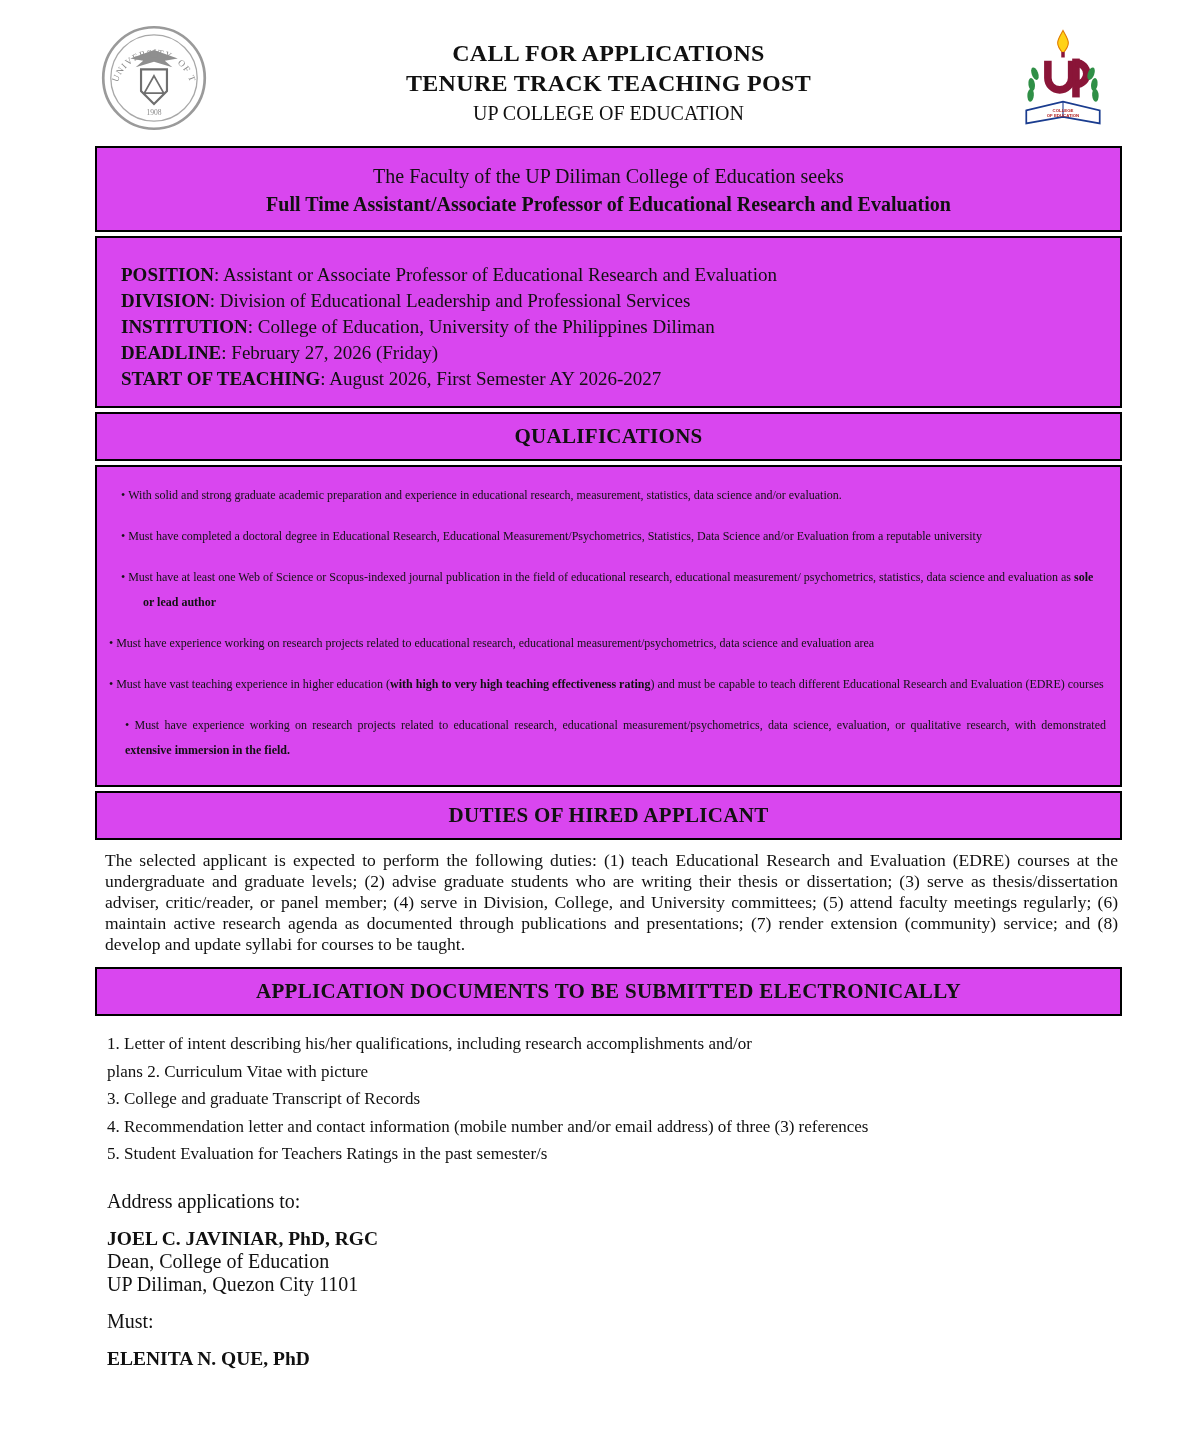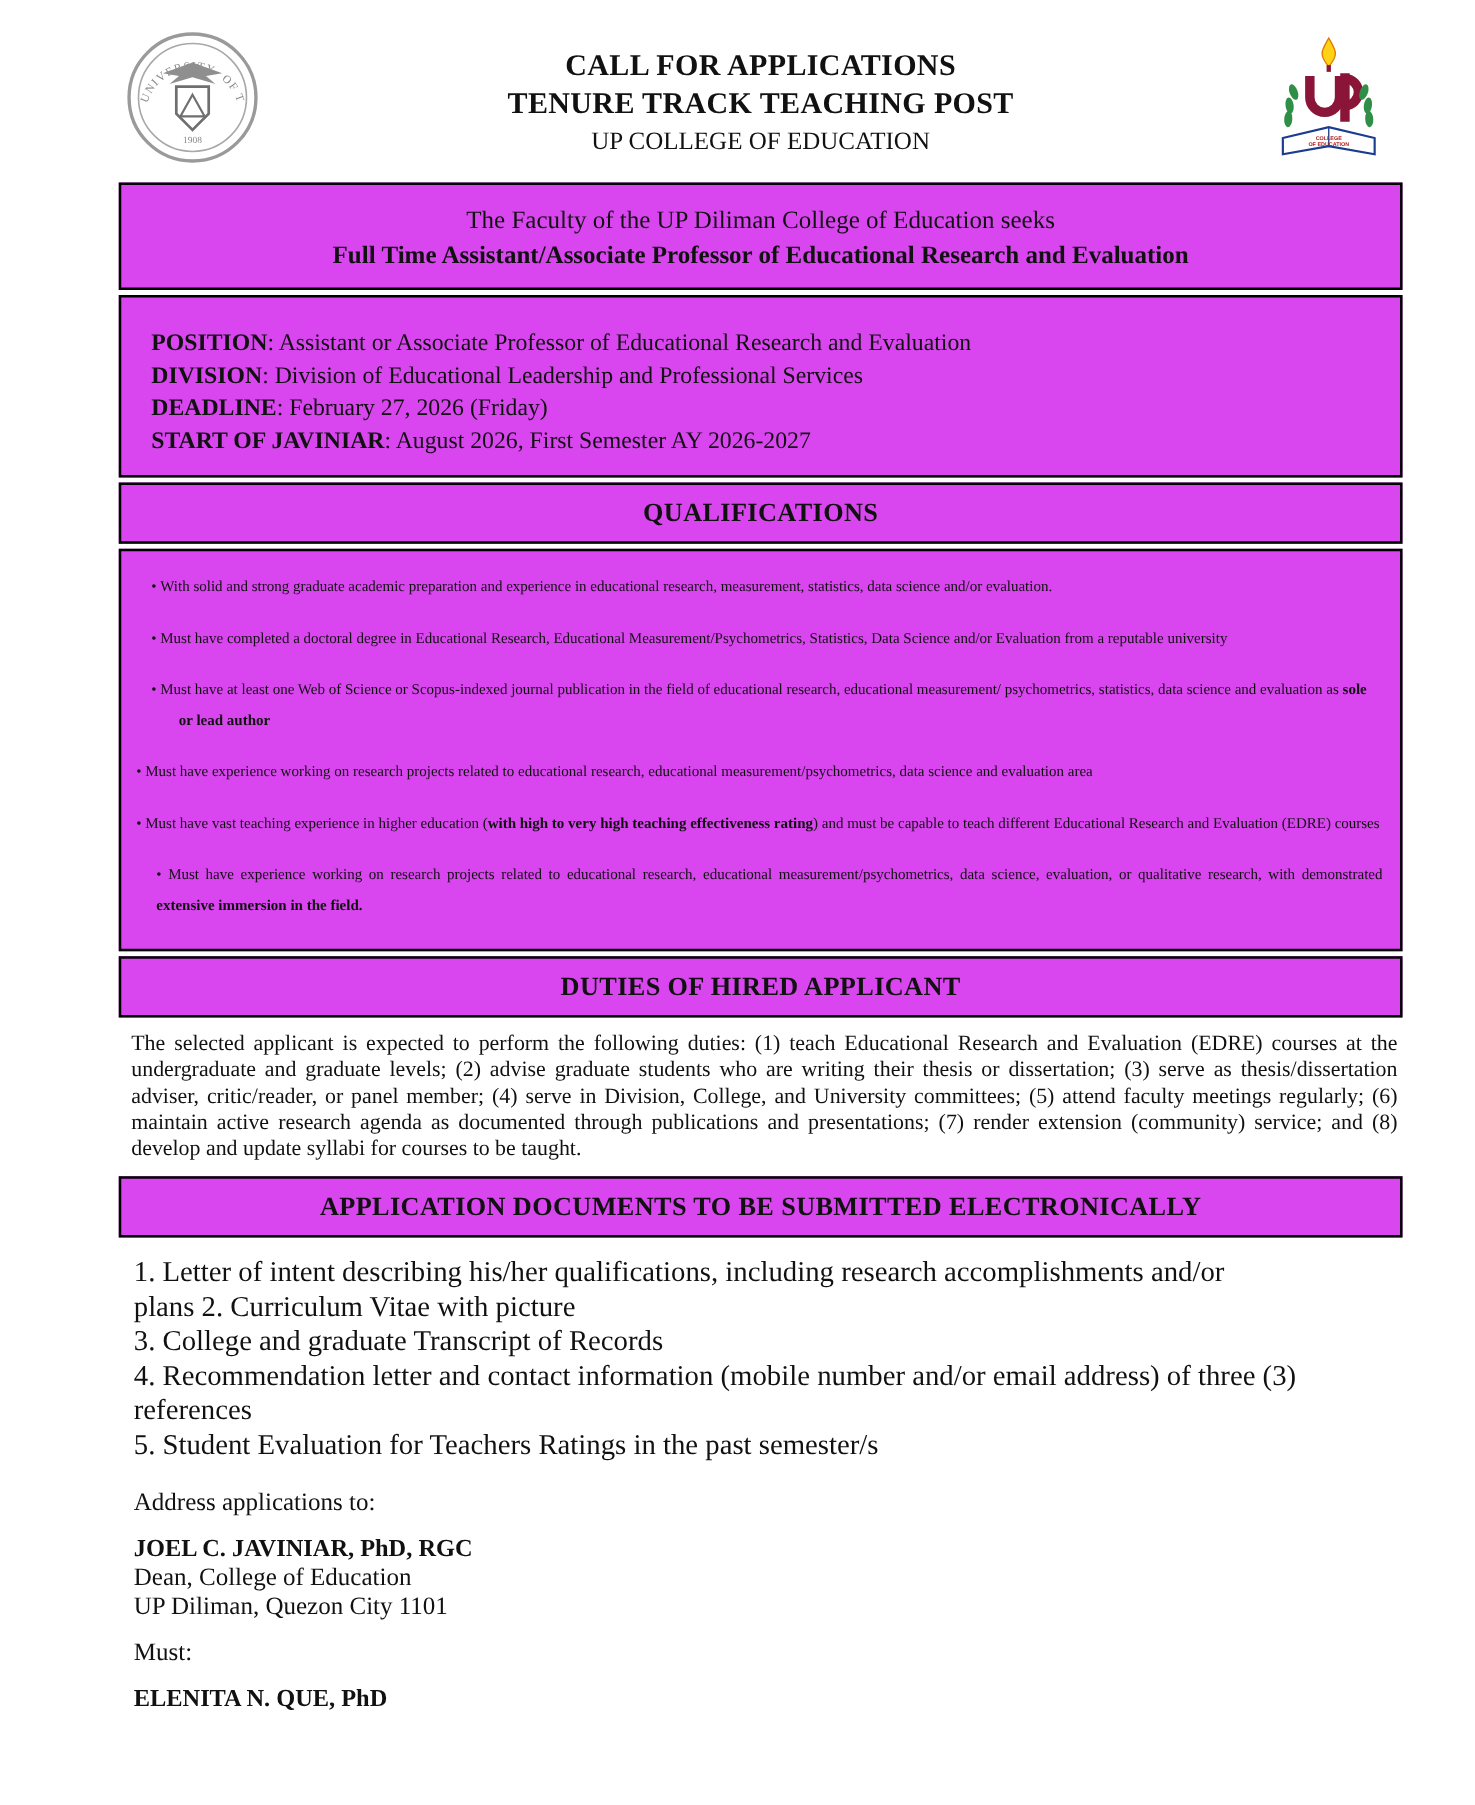--- a/index.html
+++ b/index.html
@@ -65,21 +65,21 @@
 
   .duties-para {
     font-size: 17.5px;
     line-height: 21px;
     text-align: justify;
     padding: 6px 4px 10px 10px;
     margin-bottom: 2px;
   }
 
   .appdocs-list { padding: 10px 4px 4px 12px; margin-bottom: 4px; }
-  .appdocs-line { font-size: 23px; line-height: 27.5px; }
+  .appdocs-line { font-size: 17px; line-height: 27.5px; }
 
   
   .address-block { padding-left: 12px; }
   .addr-line { font-size: 20px; line-height: 23px; }
   .addr-gap { height: 14px; }
   .addr-bold { font-weight: bold; font-size: 19.5px; }
 </style>
 </head>
 <body>
 
@@ -146,24 +146,27 @@
     </div>
 
     <div class="box details-box">
       <div class="detail-row">
         <span class="detail-label">POSITION</span><span>: Assistant or Associate Professor of Educational Research and Evaluation</span>
       </div>
       <div class="detail-row">
         <span class="detail-label">DIVISION</span><span>: Division of Educational Leadership and Professional Services</span>
       </div>
       <div class="detail-row">
+        <span class="detail-label">INSTITUTION</span><span>: College of Education, University of the Philippines Diliman</span>
+      </div>
+      <div class="detail-row">
         <span class="detail-label">DEADLINE</span><span>: February 27, 2026 (Friday)</span>
       </div>
       <div class="detail-row">
-        <span class="detail-label">START OF JAVINIAR</span><span>: August 2026, First Semester AY 2026-2027</span>
+        <span class="detail-label">START OF TEACHING</span><span>: August 2026, First Semester AY 2026-2027</span>
       </div>
     </div>
 
     <div class="box section-heading-box">
       <div class="section-heading">QUALIFICATIONS</div>
     </div>
 
     <div class="box bullets-box">
       <div class="bullet hang"><span>With solid and strong graduate academic preparation and experience in educational research, measurement, statistics, data science and/or evaluation.</span></div>
       <div class="bullet hang"><span>Must have completed a doctoral degree in Educational Research, Educational Measurement/Psychometrics, Statistics, Data Science and/or Evaluation from a reputable university</span></div>

